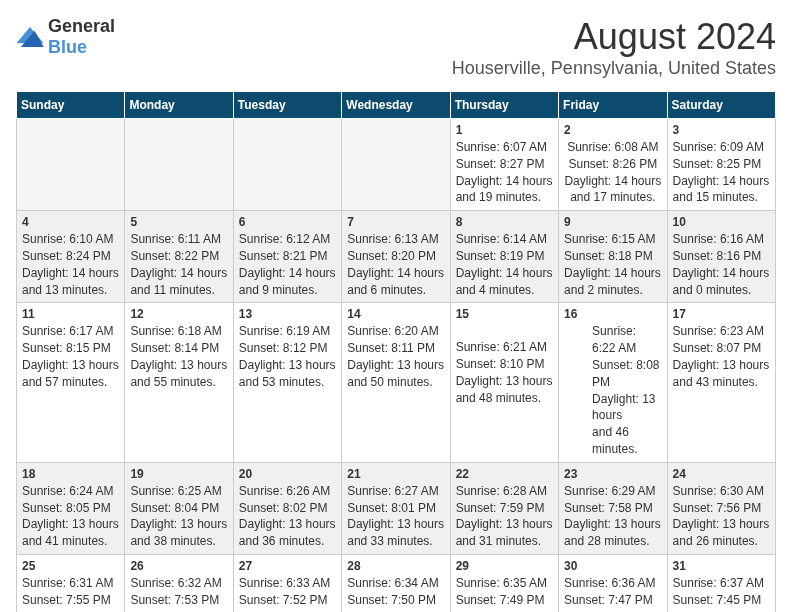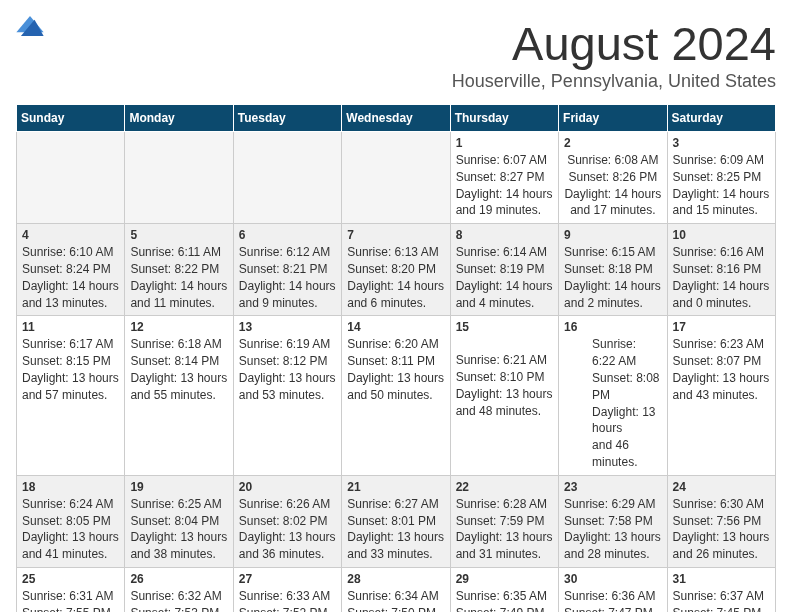--- a/index.html
+++ b/index.html
@@ -32,21 +32,21 @@
       color: #4a90d9;
     }
     .logo-icon {
       width: 28px;
       height: 20px;
     }
     .title-area {
       text-align: right;
     }
     .month-title {
-      font-size: 47px;
+      font-size: 36px;
       font-weight: normal;
       color: #333;
     }
     .location-title {
       font-size: 18px;
       color: #555;
     }
     table {
       width: 100%;
       border-collapse: collapse;
@@ -89,20 +89,24 @@
   </style>
 </head>
 <body>
 
 <div class="header-area">
   <div class="logo">
     <svg class="logo-icon" viewBox="0 0 30 22" xmlns="http://www.w3.org/2000/svg">
       <polygon points="0,18 15,0 30,18" fill="#4a90d9"></polygon>
       <polygon points="5,22 20,4 30,22" fill="#2563b0"></polygon>
     </svg>
+    <div>
+      <span class="logo-text-general">General</span><br>
+      <span class="logo-text-blue">Blue</span>
+    </div>
   </div>
   <div class="title-area">
     <div class="month-title">August 2024</div>
     <div class="location-title">Houserville, Pennsylvania, United States</div>
   </div>
 </div>
 
 <table>
   <thead>
     <tr>

